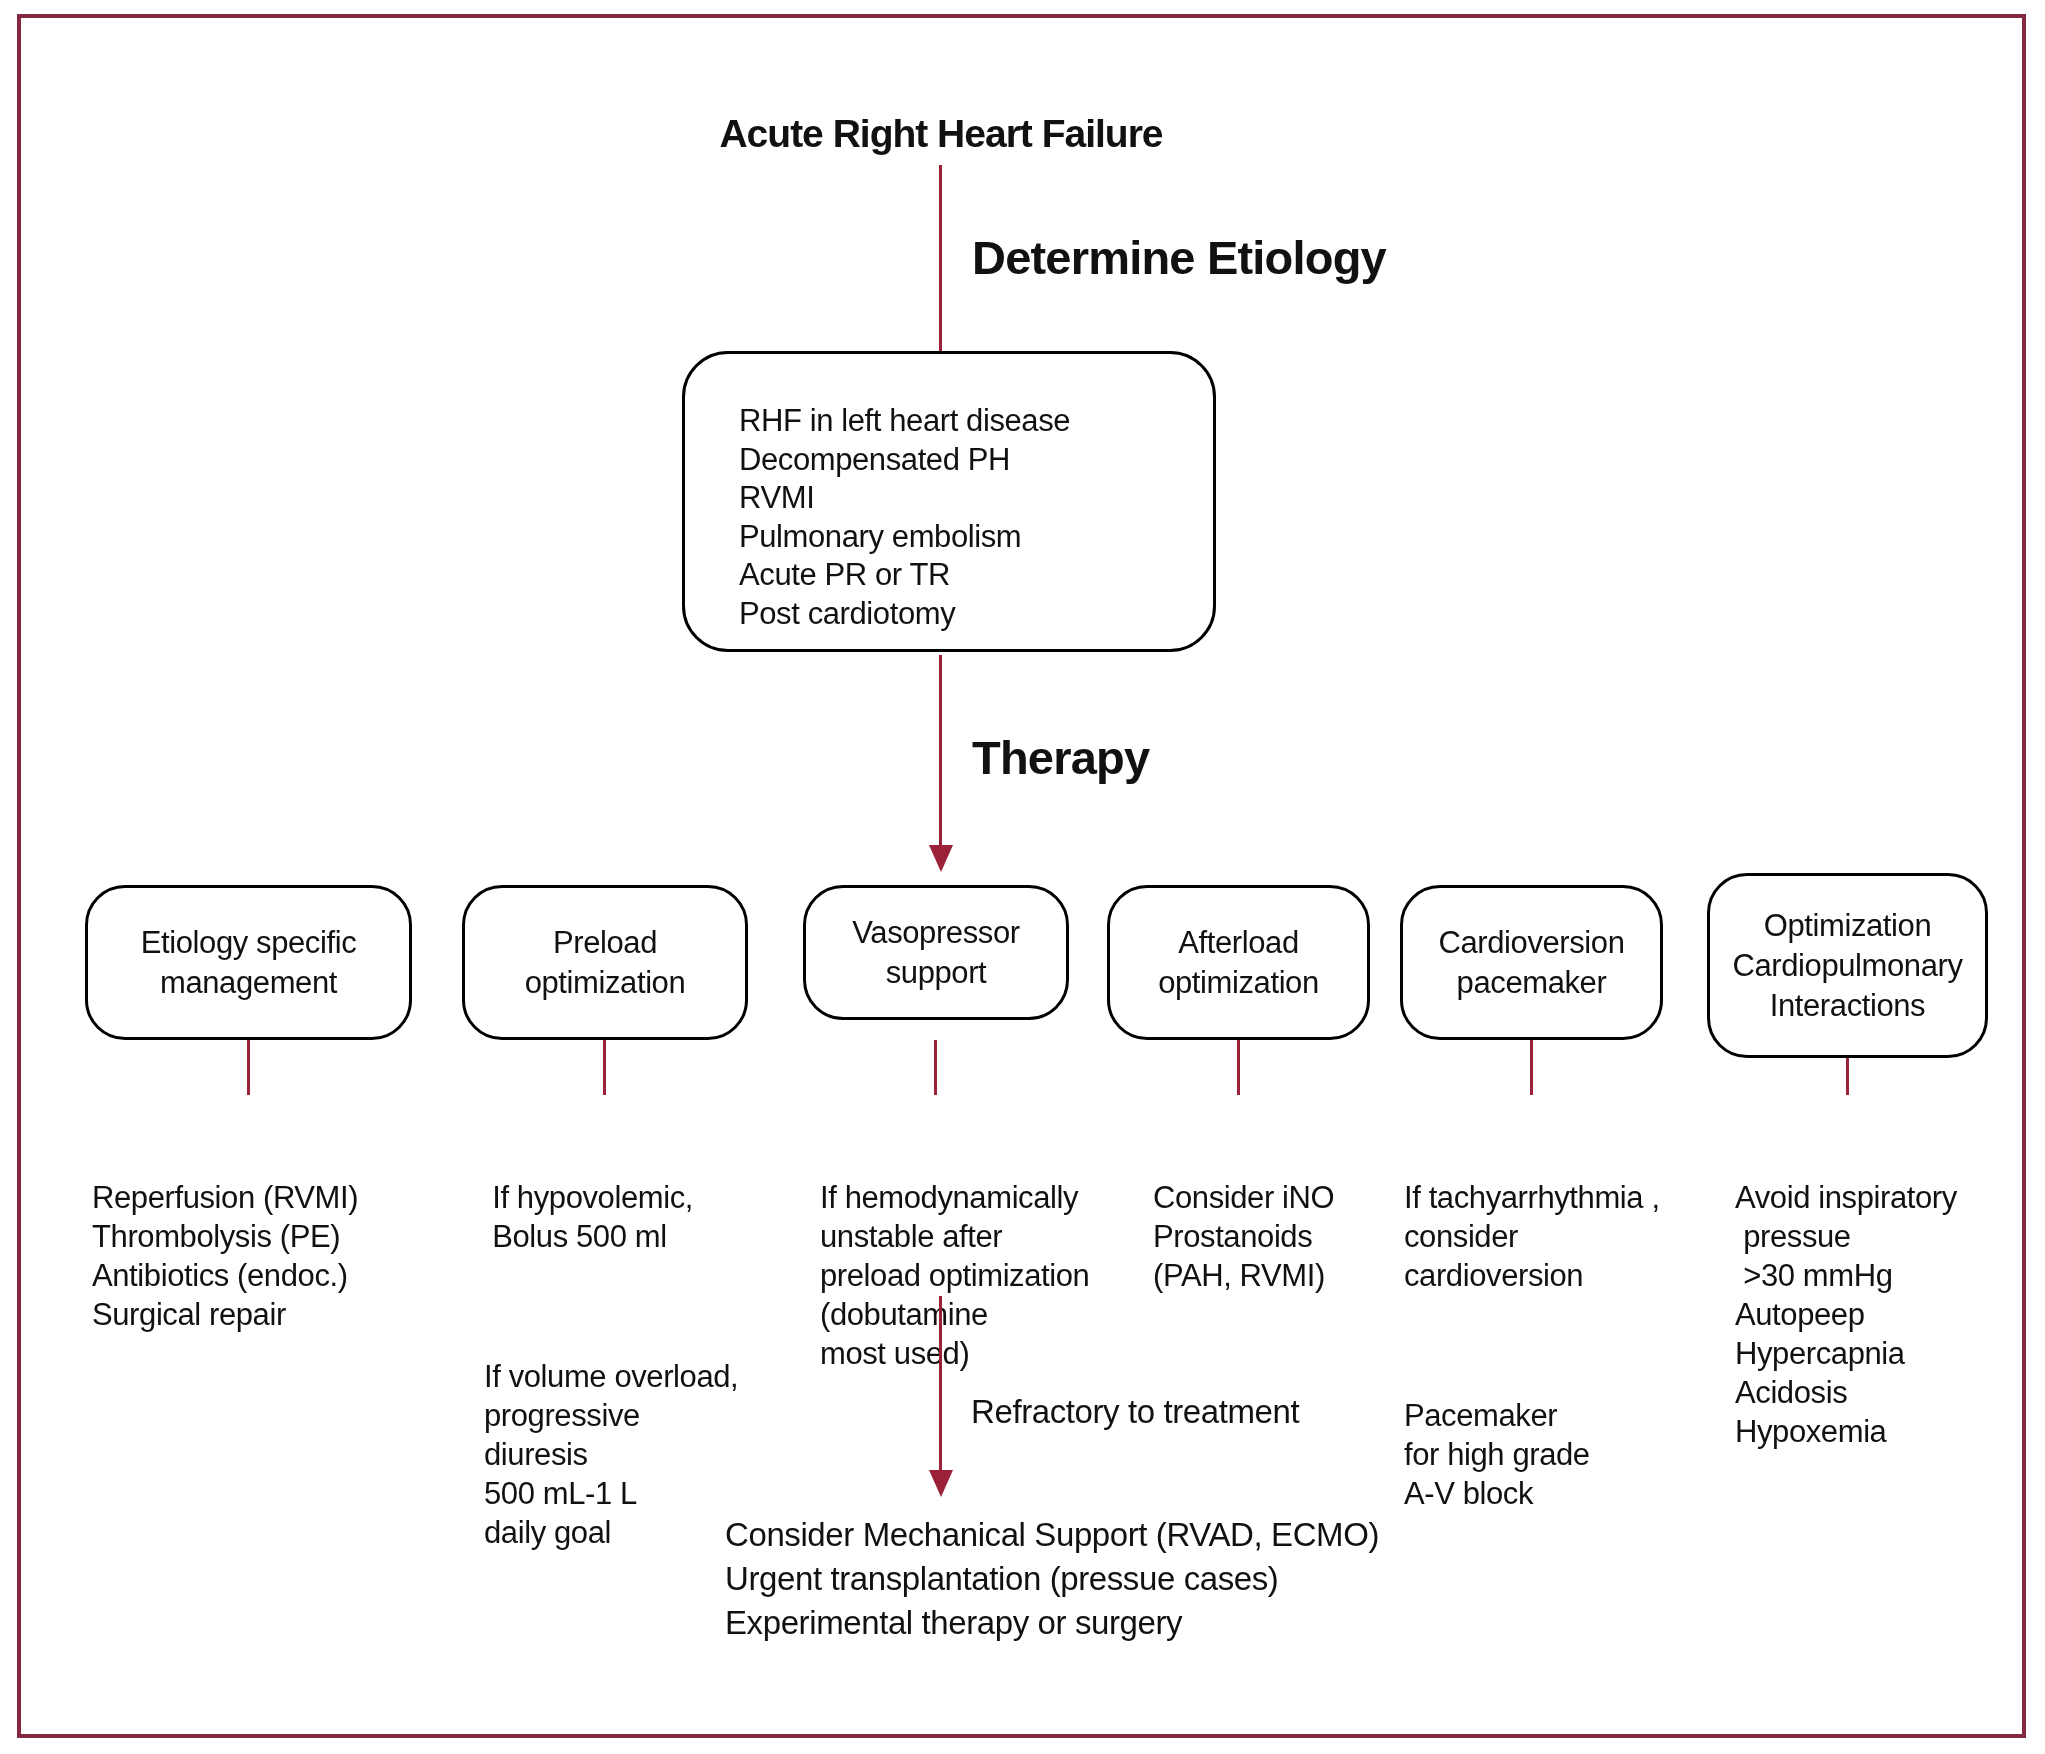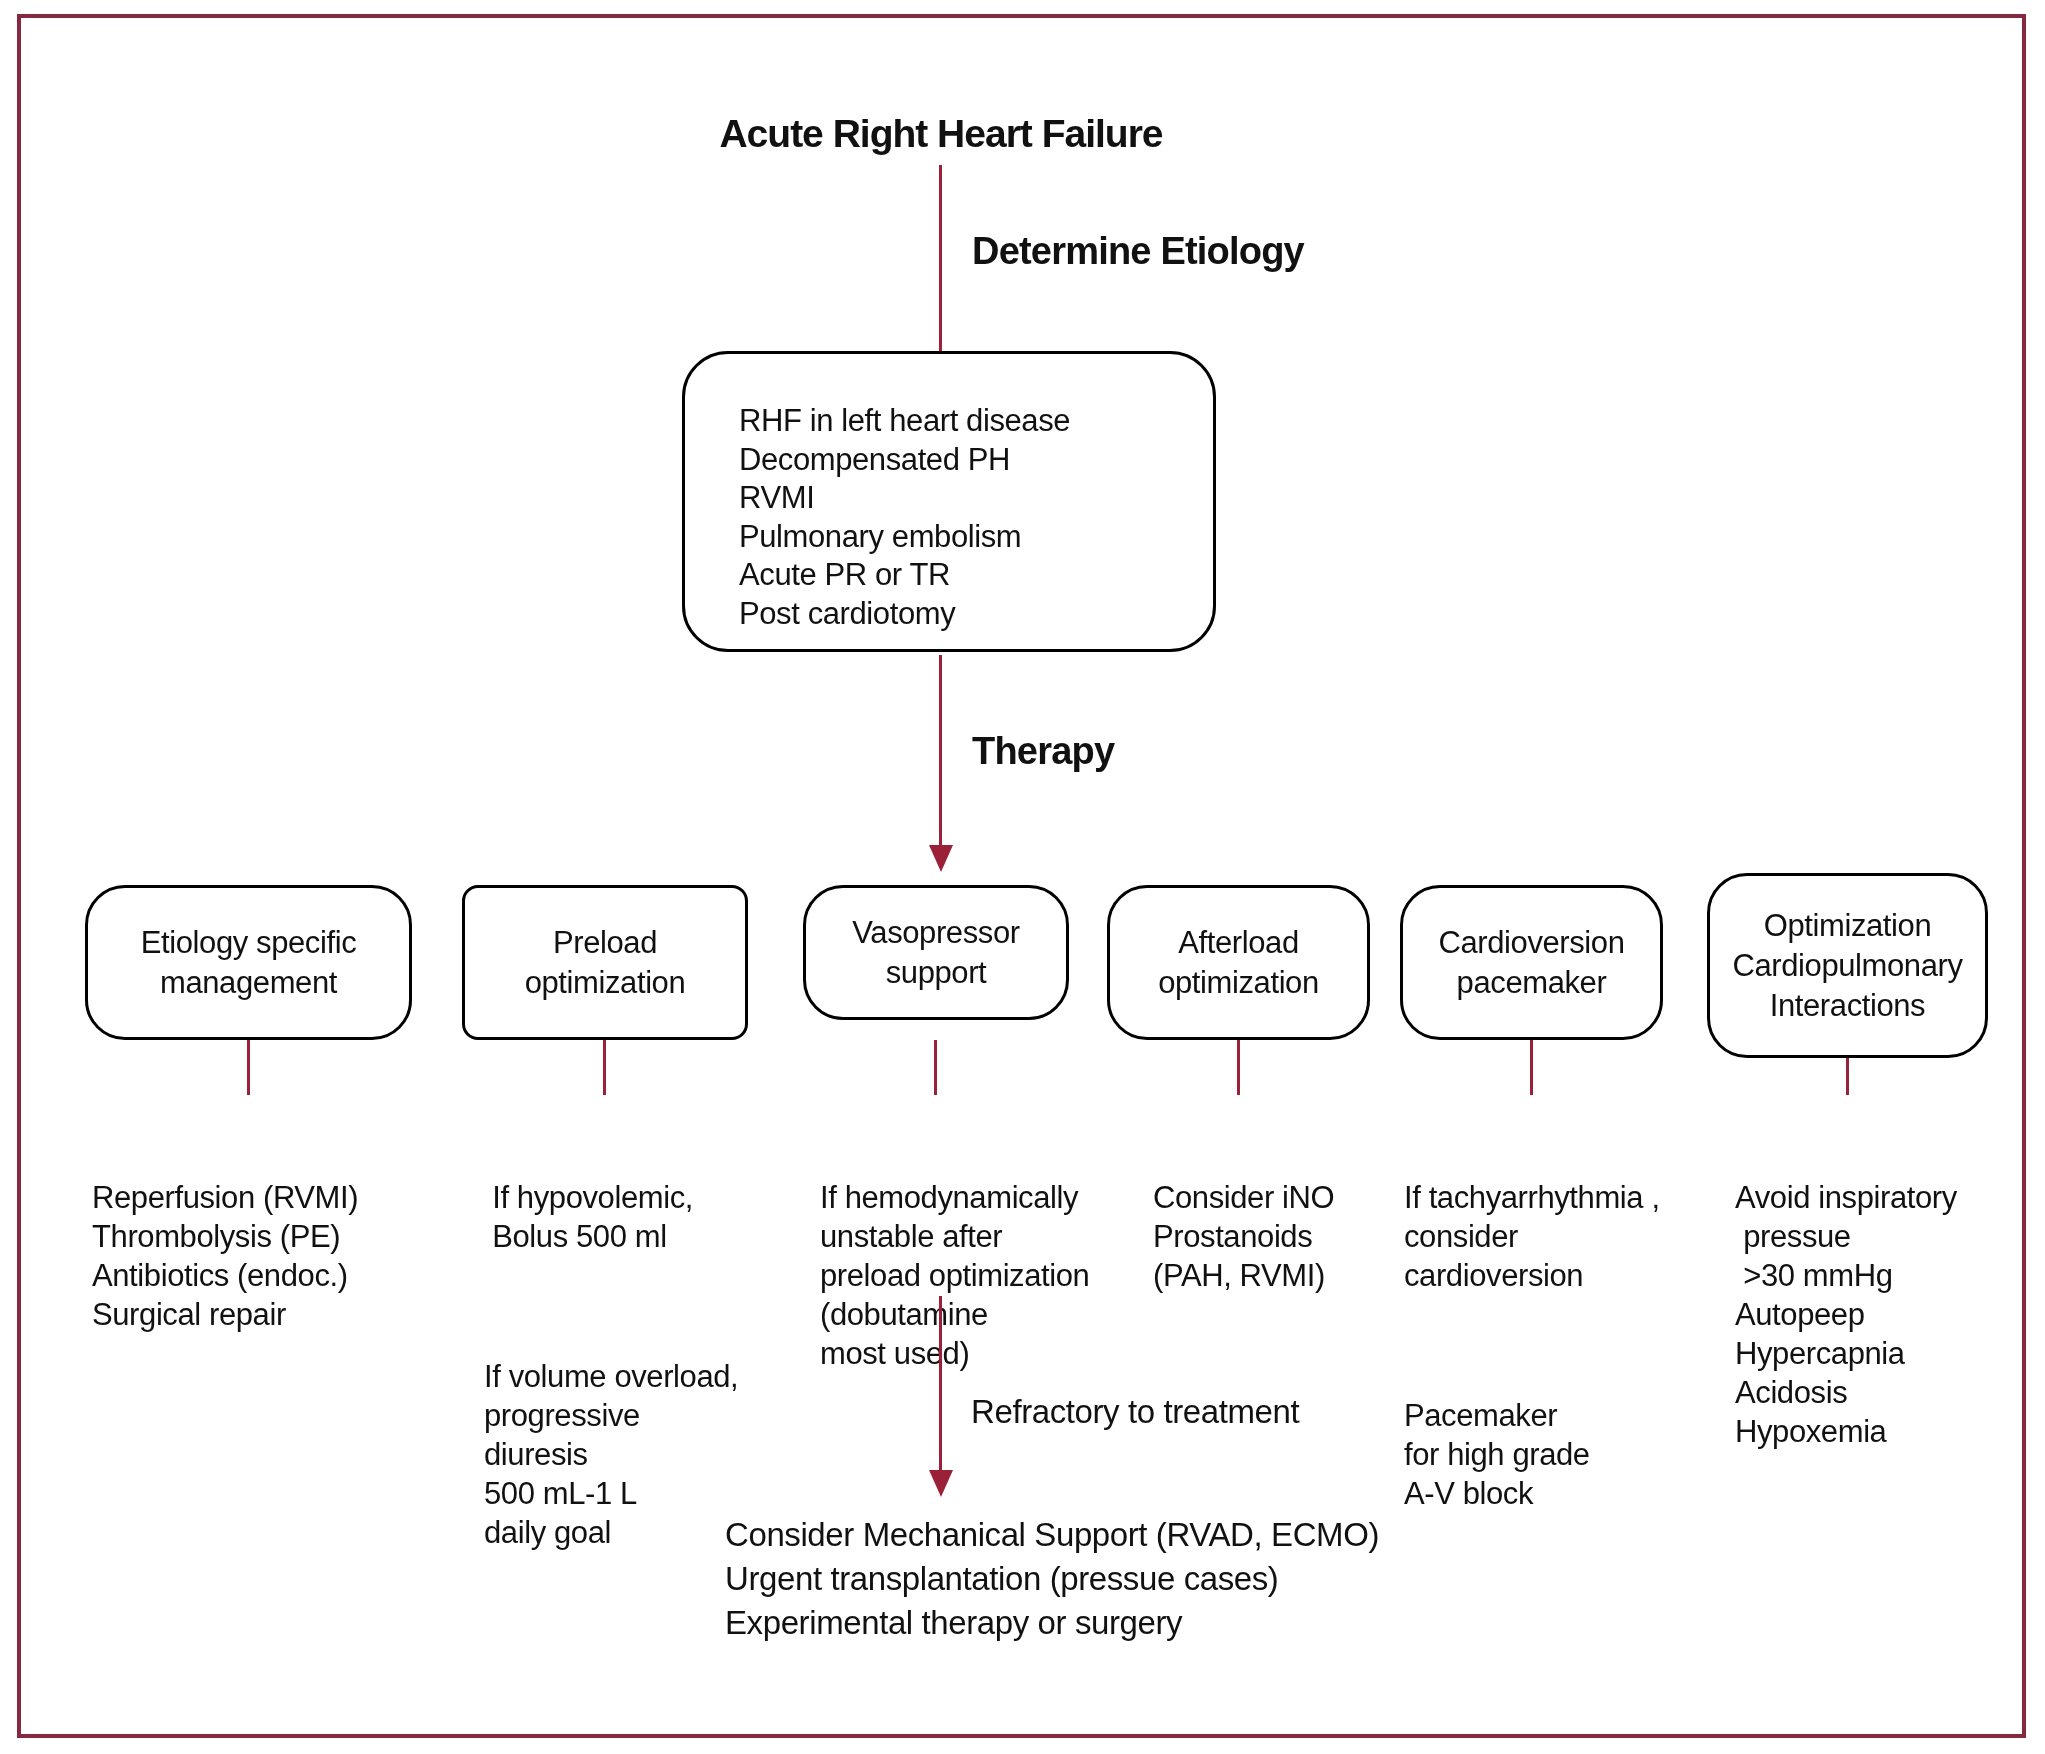--- a/index.html
+++ b/index.html
@@ -32,21 +32,21 @@
     position: absolute;
     left: 600px; top: 112px; width: 682px;
     text-align: center;
     font-size: 39px;
     font-weight: bold;
     letter-spacing: -1px;
     white-space: pre;
   }
   .flabel {
     position: absolute;
-    font-size: 38px;
+    font-size: 47px;
     font-weight: bold;
     letter-spacing: -0.8px;
     white-space: pre;
   }
   .flabel-light {
     position: absolute;
     font-size: 33px;
     font-weight: normal;
     white-space: pre;
   }
@@ -121,21 +121,21 @@
     <div class="cbox-text"><div>RHF in left heart disease</div><div>Decompensated PH</div><div>RVMI</div><div>Pulmonary embolism</div><div>Acute PR or TR</div><div>Post cardiotomy</div></div>
   </div>
 
   <div class="vline" style="left:939px; top:655px; height:192px;"></div>
   <div class="arrowhead" style="left:929px; top:845px;"></div>
   <div class="flabel" style="left:972px; top:730px;">Therapy</div>
 
   <div class="rbox" style="left:85px;  top:885px; width:327px; height:155px;">
     <div><div>Etiology specific</div><div>management</div></div>
   </div>
-  <div class="rbox" style="left:462px; top:885px; width:286px; height:155px;border-radius:16px;">
+  <div class="rbox" style="left:462px; top:885px; width:286px; height:155px;">
     <div><div>Preload</div><div>optimization</div></div>
   </div>
   <div class="rbox" style="left:803px; top:885px; width:266px; height:135px;">
     <div><div>Vasopressor</div><div>support</div></div>
   </div>
   <div class="rbox" style="left:1107px; top:885px; width:263px; height:155px;">
     <div><div>Afterload</div><div>optimization</div></div>
   </div>
   <div class="rbox" style="left:1400px; top:885px; width:263px; height:155px;">
     <div><div>Cardioversion</div><div>pacemaker</div></div>

